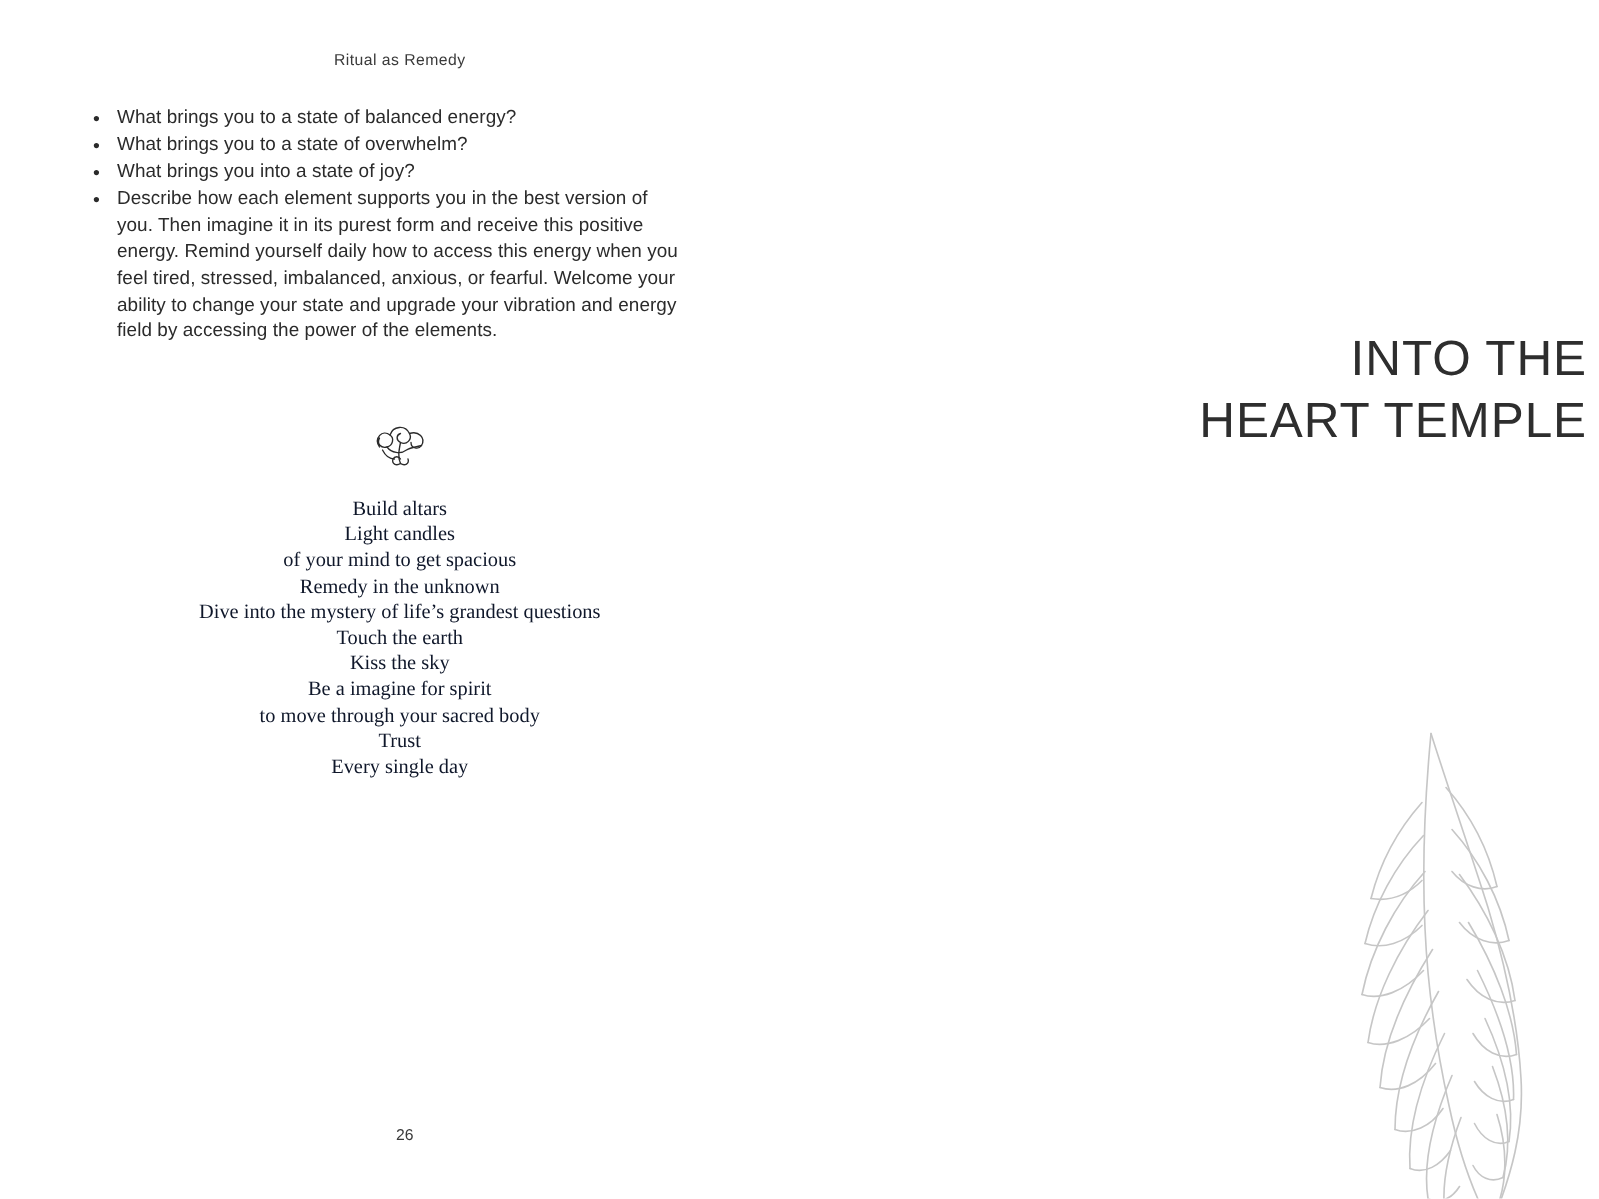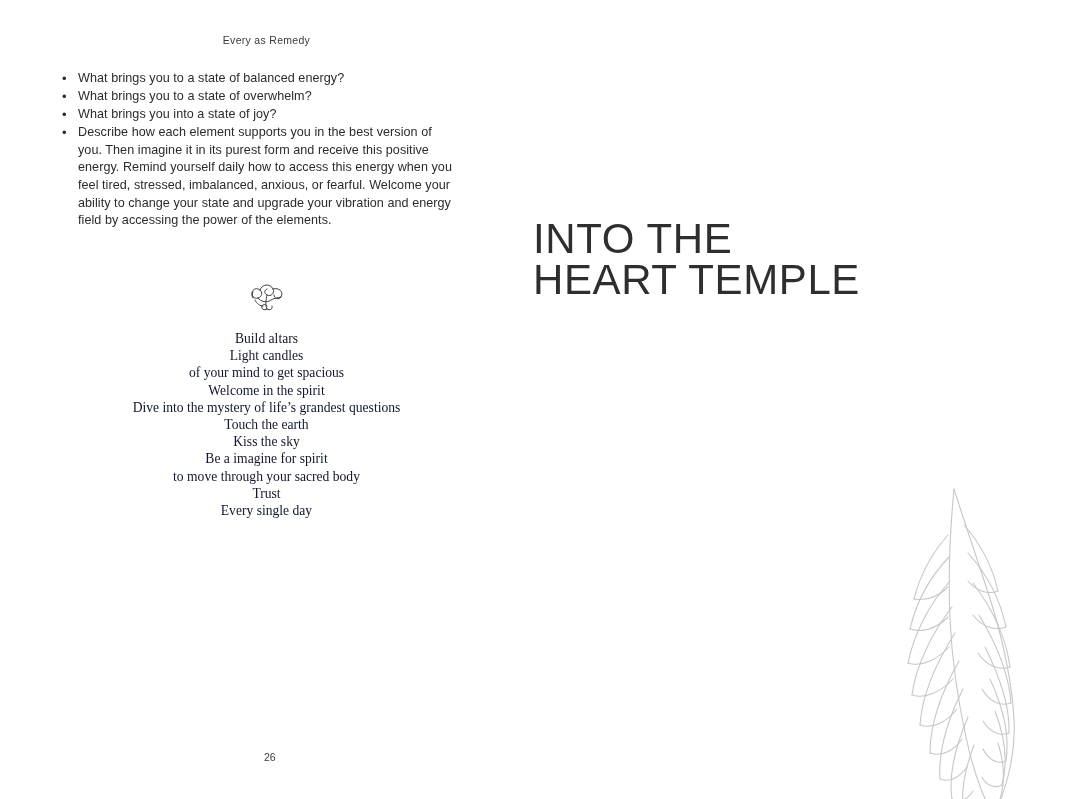--- a/index.html
+++ b/index.html
@@ -109,24 +109,24 @@
     color: #3a3a3a;
     margin-left: 12px;
   }
 
   
   .chapter-title {
     position: absolute;
     top: 218px;
     left: 0;
     width: 533px;
-    text-align: left;
+    text-align: right;
     font-family: "Liberation Sans", sans-serif;
     font-weight: 300;
-    font-size: 42px;
+    font-size: 33px;
     line-height: 41px;
     letter-spacing: 0.6px;
     color: #2e2e2e;
     padding-right: 8px;
     box-sizing: border-box;
   }
   .chapter-title .line2 {
     display: block;
   }
 
@@ -139,21 +139,21 @@
     opacity: 0.85;
   }
 </style>
 </head>
 <body>
 
 <div class="spread">
 
   <div class="page-left">
 
-    <div class="running-head">Every as Remedy</div>
+    <div class="running-head">Ritual as Remedy</div>
 
     <div class="bullet-block">
       <div class="bullet-item">
         <span class="bullet-dot">•</span>
         <span class="bullet-text">What brings you to a state of balanced energy?</span>
       </div>
       <div class="bullet-item">
         <span class="bullet-dot">•</span>
         <span class="bullet-text">What brings you to a state of overwhelm?</span>
       </div>
@@ -177,21 +177,21 @@
         <path d="M24 31 C21 33, 18 31, 19 28 C20 26, 23 26, 24 28"></path>
         <path d="M24 31 C27 33, 30 31, 29 28"></path>
         <path d="M12 22 C14 26, 17 28, 20 28"></path>
       </svg>
     </div>
 
     <div class="poem">
       <div class="poem-line">Build altars</div>
       <div class="poem-line">Light candles</div>
       <div class="poem-line">of your mind to get spacious</div>
-      <div class="poem-line">Welcome in the spirit</div>
+      <div class="poem-line">Remedy in the unknown</div>
       <div class="poem-line">Dive into the mystery of life’s grandest questions</div>
       <div class="poem-line">Touch the earth</div>
       <div class="poem-line">Kiss the sky</div>
       <div class="poem-line">Be a imagine for spirit</div>
       <div class="poem-line">to move through your sacred body</div>
       <div class="poem-line">Trust</div>
       <div class="poem-line">Every single day</div>
     </div>
 
     <div class="folio">26</div>

